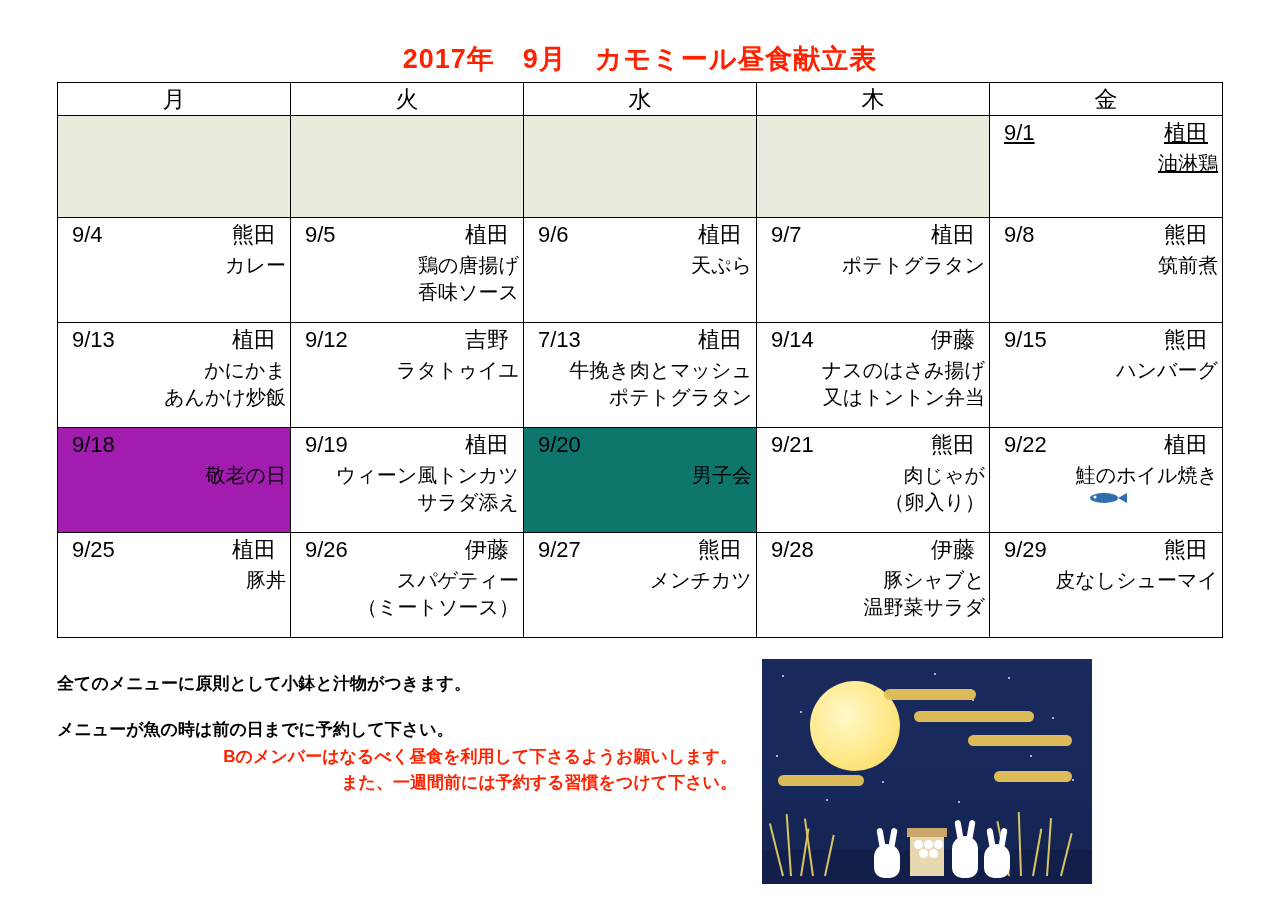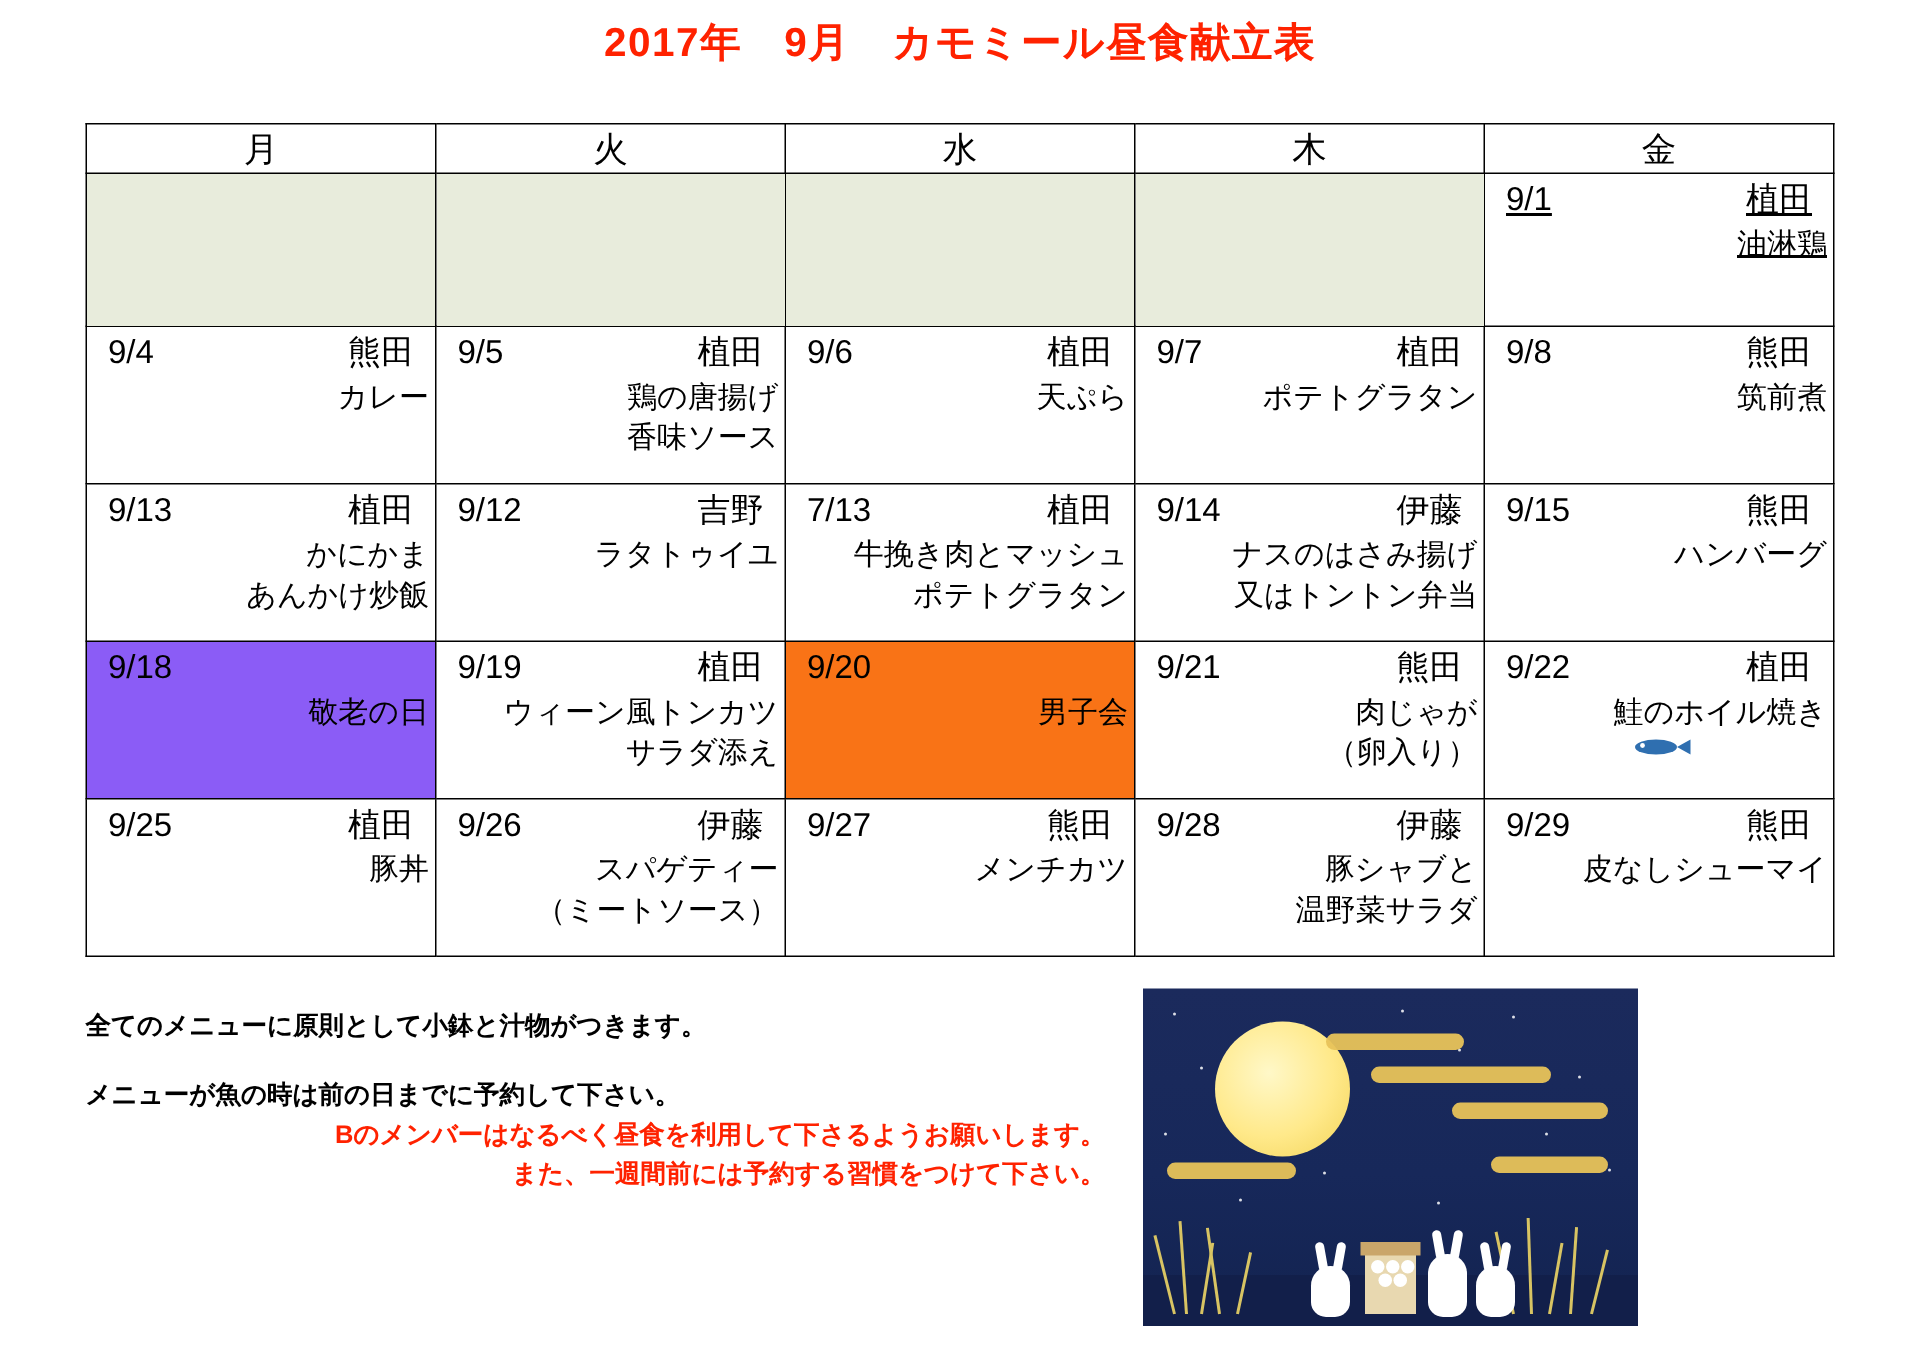--- a/index.html
+++ b/index.html
@@ -15,21 +15,21 @@
     overflow: hidden;
     position: relative;
   }
   .page {
     position: relative;
     width: 1280px;
     height: 905px;
   }
   .title {
     position: absolute;
-    top: 10px;
+    top: 41px;
     left: 0;
     width: 1280px;
     text-align: center;
     color: #ff2200;
     font-weight: bold;
     font-size: 27px;
     letter-spacing: 1px;
     white-space: pre;
   }
   table.calendar {
@@ -74,24 +74,24 @@
     text-align: right;
     font-size: 20px;
     line-height: 27px;
     padding: 4px 4px 0 4px;
     white-space: pre-line;
   }
   td.empty-cell {
     background: #e8ecdc;
   }
   td.holiday {
-    background: #8b5cf6;
+    background: #a21caf;
   }
   td.event {
-    background: #f97316;
+    background: #0f766e;
   }
   .fish {
     display: block;
     margin: 0 auto;
     margin-top: 1px;
   }
   .notes {
     position: absolute;
     left: 57px;
     top: 672px;

